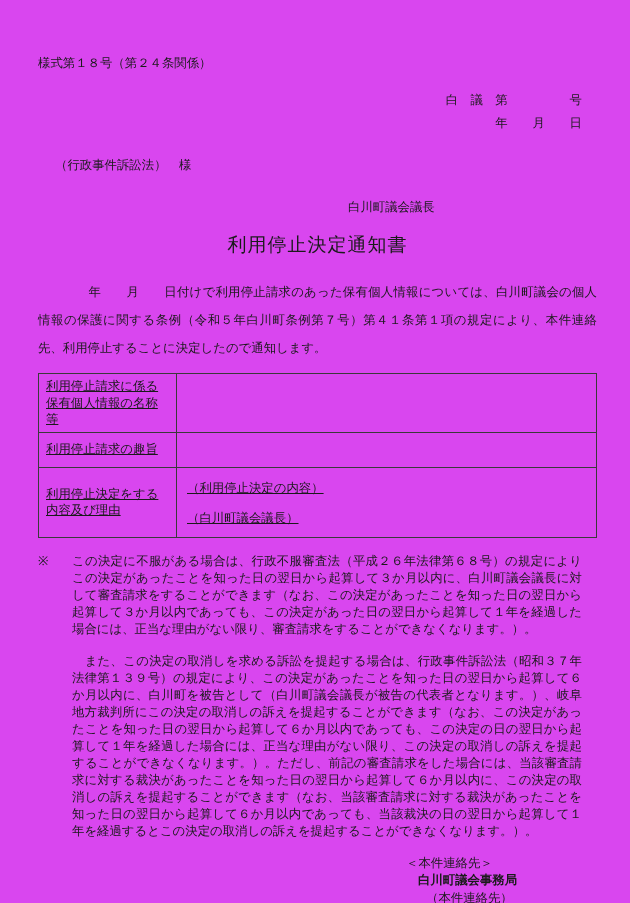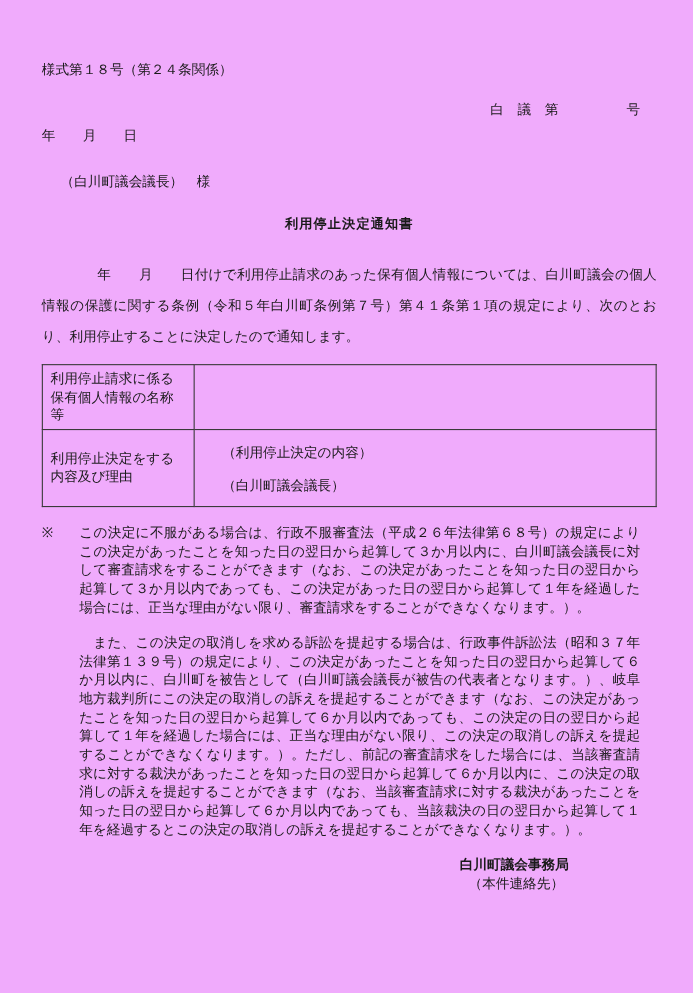--- a/index.html
+++ b/index.html
@@ -4,61 +4,62 @@
 <style>
   html, body { margin: 0; padding: 0; background: #ffffff; }
   .page {
     width: 630px;
     height: 903px;
     box-sizing: border-box;
     padding: 55px 33px 0 38px;
     font-family: "Liberation Serif", "DejaVu Serif", serif;
     color: #1a1a1a;
     font-size: 12.4px;
-    background: #f0abfc;
+    background: #d946ef;
     overflow: hidden;
     position: relative;
   }
   .form-number { line-height: 17px; }
   .doc-number  { text-align: right; padding-right: 15px; margin-top: 20px; line-height: 17px; }
-  .date-line   { padding-right: 15px; margin-top: 6px; line-height: 17px; }
+  .date-line   { text-align: right; padding-right: 15px; margin-top: 6px; line-height: 17px; }
   .addressee   { margin-top: 25px; padding-left: 17px; line-height: 17px; }
   .sender      { margin-top: 25px; padding-left: 310px; line-height: 17px; }
   .title {
     margin: 18px 0 0 0;
     text-align: center;
-    font-size: 12px;
-    font-weight: bold;
+    font-size: 19px;
+    font-weight: normal;
     letter-spacing: 1px;
     line-height: 22px;
   }
   .body-text {
     margin: 22px 0 0 0;
     line-height: 28px;
     text-align: justify;
   }
   table.decision {
     border-collapse: collapse;
     width: 100%;
     margin-top: 11px;
     table-layout: fixed;
   }
   table.decision th, table.decision td {
     border: 1px solid #3a3a3a;
     font-weight: normal;
     text-align: left;
     font-size: 12.4px;
+    text-decoration: underline;
   }
   table.decision th {
     width: 123px;
     padding: 4px 7px;
     line-height: 16.5px;
     vertical-align: middle;
   }
-  table.decision td { padding: 4px 25px; vertical-align: top; }
+  table.decision td { padding: 4px 10px; vertical-align: top; }
   tr.row-1 { height: 53px; }
   tr.row-1 th { vertical-align: top; }
   tr.row-2 { height: 35px; }
   tr.row-3 { height: 69px; }
   tr.row-3 td { padding-top: 5px; }
   .cell-line { line-height: 30px; }
   .note {
     margin-top: 7px;
     line-height: 17px;
     text-align: justify;
@@ -72,45 +73,51 @@
   .contact .l3 { padding-left: 20px; }
 </style>
 </head>
 <body>
 
 <div class="page">
 
   <div class="form-number">様式第１８号（第２４条関係）</div>
   <div class="doc-number">白　議　第　　　　　号</div>
   <div class="date-line">年　　月　　日</div>
-  <div class="addressee">（白川町議会議長）　様</div>
+  <div class="addressee">（行政事件訴訟法）　様</div>
+  <div class="sender">白川町議会議長</div>
   <h1 class="title">利用停止決定通知書</h1>
 
-  <p class="body-text">　　　　年　　月　　日付けで利用停止請求のあった保有個人情報については、白川町議会の個人情報の保護に関する条例（令和５年白川町条例第７号）第４１条第１項の規定により、次のとおり、利用停止することに決定したので通知します。</p>
+  <p class="body-text">　　　　年　　月　　日付けで利用停止請求のあった保有個人情報については、白川町議会の個人情報の保護に関する条例（令和５年白川町条例第７号）第４１条第１項の規定により、本件連絡先、利用停止することに決定したので通知します。</p>
 
   <table class="decision">
     <tbody>
         <tr class="row-1">
       <th>利用停止請求に係る保有個人情報の名称等</th>
+      <td></td>
+    </tr>
+    <tr class="row-2">
+      <th>利用停止請求の趣旨</th>
       <td></td>
     </tr>
     <tr class="row-3">
       <th>利用停止決定をする内容及び理由</th>
       <td>
         <div class="cell-line">（利用停止決定の内容）</div>
         <div class="cell-line">（白川町議会議長）</div>
       </td>
     </tr>
   </tbody>
     </table>
 
   <div class="note">
     <span class="note-marker">※</span>
     <p>この決定に不服がある場合は、行政不服審査法（平成２６年法律第６８号）の規定によりこの決定があったことを知った日の翌日から起算して３か月以内に、白川町議会議長に対して審査請求をすることができます（なお、この決定があったことを知った日の翌日から起算して３か月以内であっても、この決定があった日の翌日から起算して１年を経過した場合には、正当な理由がない限り、審査請求をすることができなくなります。）。</p>
     <p>　また、この決定の取消しを求める訴訟を提起する場合は、行政事件訴訟法（昭和３７年法律第１３９号）の規定により、この決定があったことを知った日の翌日から起算して６か月以内に、白川町を被告として（白川町議会議長が被告の代表者となります。）、岐阜地方裁判所にこの決定の取消しの訴えを提起することができます（なお、この決定があったことを知った日の翌日から起算して６か月以内であっても、この決定の日の翌日から起算して１年を経過した場合には、正当な理由がない限り、この決定の取消しの訴えを提起することができなくなります。）。ただし、前記の審査請求をした場合には、当該審査請求に対する裁決があったことを知った日の翌日から起算して６か月以内に、この決定の取消しの訴えを提起することができます（なお、当該審査請求に対する裁決があったことを知った日の翌日から起算して６か月以内であっても、当該裁決の日の翌日から起算して１年を経過するとこの決定の取消しの訴えを提起することができなくなります。）。</p>
   </div>
 
   <div class="contact">
+    <div>＜本件連絡先＞</div>
     <div class="l2">白川町議会事務局</div>
     <div class="l3">（本件連絡先）</div>
   </div>
 
 </div>
 
 </body></html>

